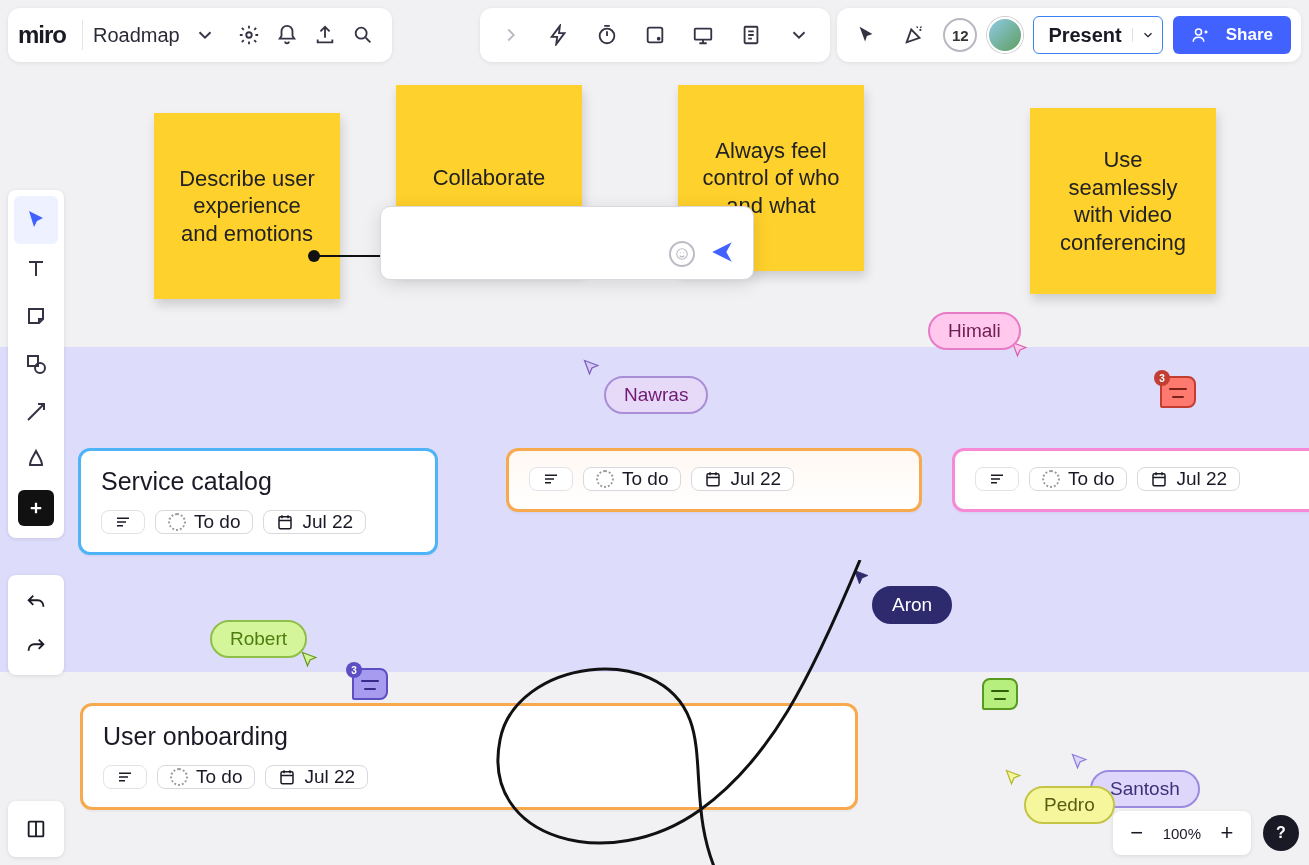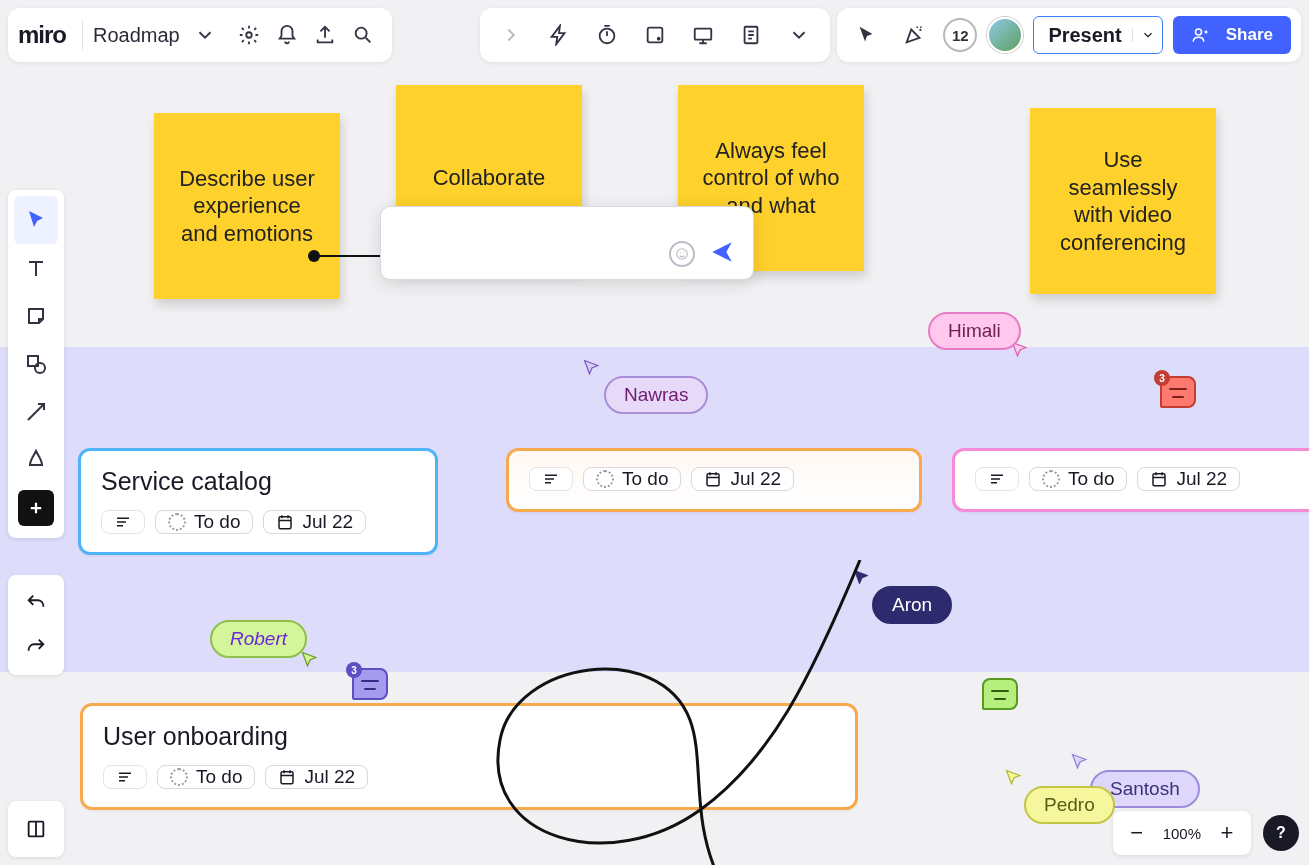--- a/index.html
+++ b/index.html
@@ -511,21 +511,21 @@
 </div>
 
 <div class="cursor-wrap" style="left:852px; top:568px;">
   <svg viewBox="0 0 24 24">
       <path d="M3 3l6 16 3-7 7-3L3 3z" fill="#2e2a6e" stroke="#2e2a6e"></path>
     </svg>
   <span class="name-tag" style="background:#2e2a6e;border-color:#2e2a6e;color:#fff;position:absolute;left:20px;top:18px;">Aron</span>
 </div>
 
 <div class="cursor-wrap" style="left:300px; top:650px;">
-  <span class="name-tag" style="background:#d4f59a;border-color:#8fbe49;color:#6d28d9;position:absolute;left:-90px;top:-30px;font-style:italic;">Robert</span>
+  <span class="name-tag" style="background:#d4f59a;border-color:#8fbe49;color:#4d7c0f;position:absolute;left:-90px;top:-30px;">Robert</span>
   <svg viewBox="0 0 24 24">
       <path d="M3 3l6 16 3-7 7-3L3 3z" fill="#d4f59a" stroke="#6a9a22" stroke-width="1.5"></path>
     </svg>
 </div>
 
 <div class="cursor-wrap" style="left:1070px; top:752px;">
   <svg viewBox="0 0 24 24">
       <path d="M3 3l6 16 3-7 7-3L3 3z" fill="#ded7fb" stroke="#8b7dd8" stroke-width="1.5"></path>
     </svg>
   <span class="name-tag" style="background:#ded7fb;border-color:#9a8be0;color:#3c3078;position:absolute;left:20px;top:18px;">Santosh</span>

